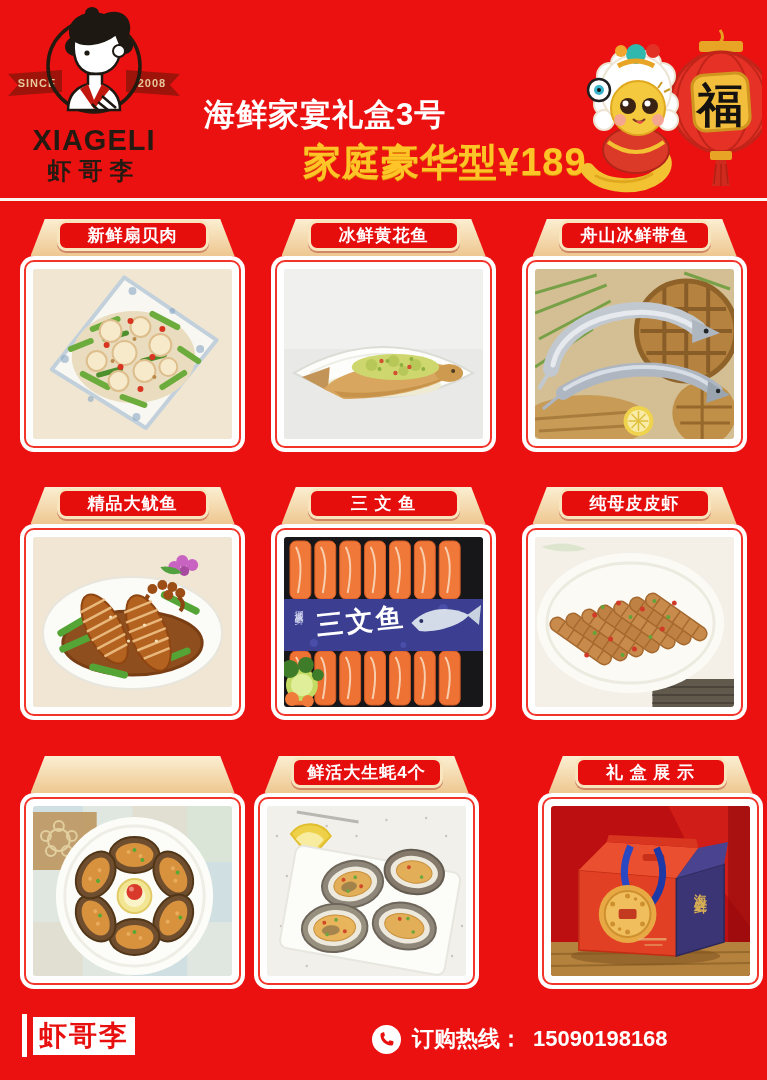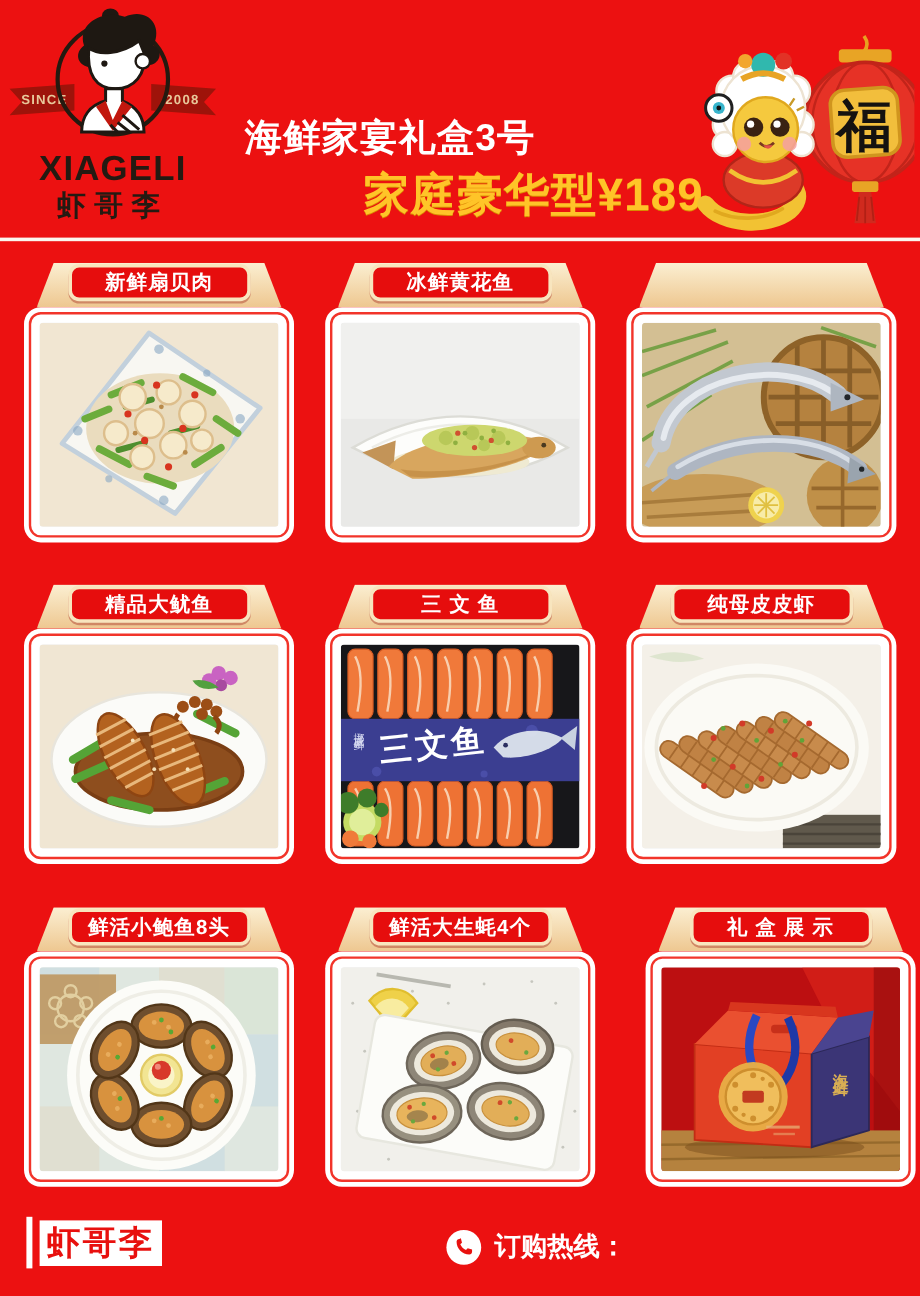--- a/index.html
+++ b/index.html
@@ -221,20 +221,21 @@
               <circle cx="80" cy="92" r="2"></circle>
               <circle cx="122" cy="108" r="2"></circle>
             </g>
         </svg>
       </div>
     </div>
   </div>
 
   <div class="product" style="left:522px;top:256px;">
     <div class="pedestal"></div>
+    <div class="plaque">舟山冰鲜带鱼</div>
     <div class="card">
       <div class="card-line"></div>
       <div class="photo">
         <svg viewBox="0 0 200 170" preserveAspectRatio="none">
           <rect width="200" height="170" fill="#D3BF93"></rect>
           <g stroke="#6E9E40" stroke-width="3" opacity="0.9">
             <line x1="0" y1="24" x2="62" y2="6"></line>
               <line x1="0" y1="44" x2="72" y2="16"></line>
             <line x1="4" y1="70" x2="76" y2="32"></line>
               <line x1="0" y1="98" x2="58" y2="60"></line>
@@ -491,21 +492,20 @@
               <circle cx="134" cy="80" r="2"></circle>
             <circle cx="60" cy="96" r="2"></circle>
           </g>
         </svg>
       </div>
     </div>
   </div>
 
   <div class="product" style="left:20px;top:793px;">
     <div class="pedestal"></div>
-    <div class="plaque">鲜活小鲍鱼8头</div>
     <div class="card">
       <div class="card-line"></div>
       <div class="photo">
         <svg viewBox="0 0 200 170" preserveAspectRatio="none">
           <rect width="200" height="170" fill="#DFE7E0"></rect>
           <g opacity="0.45">
             <rect x="0" y="0" width="50" height="56" fill="#BFD4E2"></rect>
               <rect x="100" y="0" width="55" height="56" fill="#E2D4BE"></rect>
             <rect x="155" y="0" width="45" height="56" fill="#D4E2CC"></rect>
               <rect x="155" y="56" width="45" height="60" fill="#BFD4E2"></rect>
@@ -570,21 +570,21 @@
           </g>
           <circle cx="102" cy="90" r="17" fill="#F2E593" stroke="#E2CB66" stroke-width="2"></circle>
           <circle cx="102" cy="90" r="11" fill="#FAF4C8"></circle>
           <circle cx="102" cy="86" r="8" fill="#D8392A"></circle>
           <circle cx="99" cy="83" r="2.5" fill="#F08A7A"></circle>
         </svg>
       </div>
     </div>
   </div>
 
-  <div class="product" style="left:271px;top:793px;">
+  <div class="product" style="left:254px;top:793px;">
     <div class="pedestal"></div>
     <div class="plaque">鲜活大生蚝4个</div>
     <div class="card">
       <div class="card-line"></div>
       <div class="photo">
         <svg viewBox="0 0 200 170" preserveAspectRatio="none">
           <rect width="200" height="170" fill="#F1F0EB"></rect>
           <g fill="#C6C6BE">
             <circle cx="20" cy="70" r="1.2"></circle>
               <circle cx="60" cy="20" r="1.2"></circle>
@@ -692,15 +692,16 @@
 
   <div class="footer-bar"></div>
   <div class="footer-brand">虾哥李</div>
   <div class="hotline">
     <span class="phone-badge">
       <svg viewBox="0 0 24 24">
           <path d="M7.3 3.2 C5.6 3.2 4.4 4.4 4.4 6.1 c0 7.4 6 13.4 13.4 13.4 1.7 0 2.9-1.2 2.9-2.9 v-2.4 l-4.6-1.2 -1.8 1.8 c-2.7-1.1-4.9-3.3-6-6 l1.8-1.8 -1.2-4.6 z" fill="#E8100E"></path>
         </svg>
     </span>
     <span>订购热线：</span>
+      <span>15090198168</span>
   </div>
 
 </div>
 
 </body></html>

